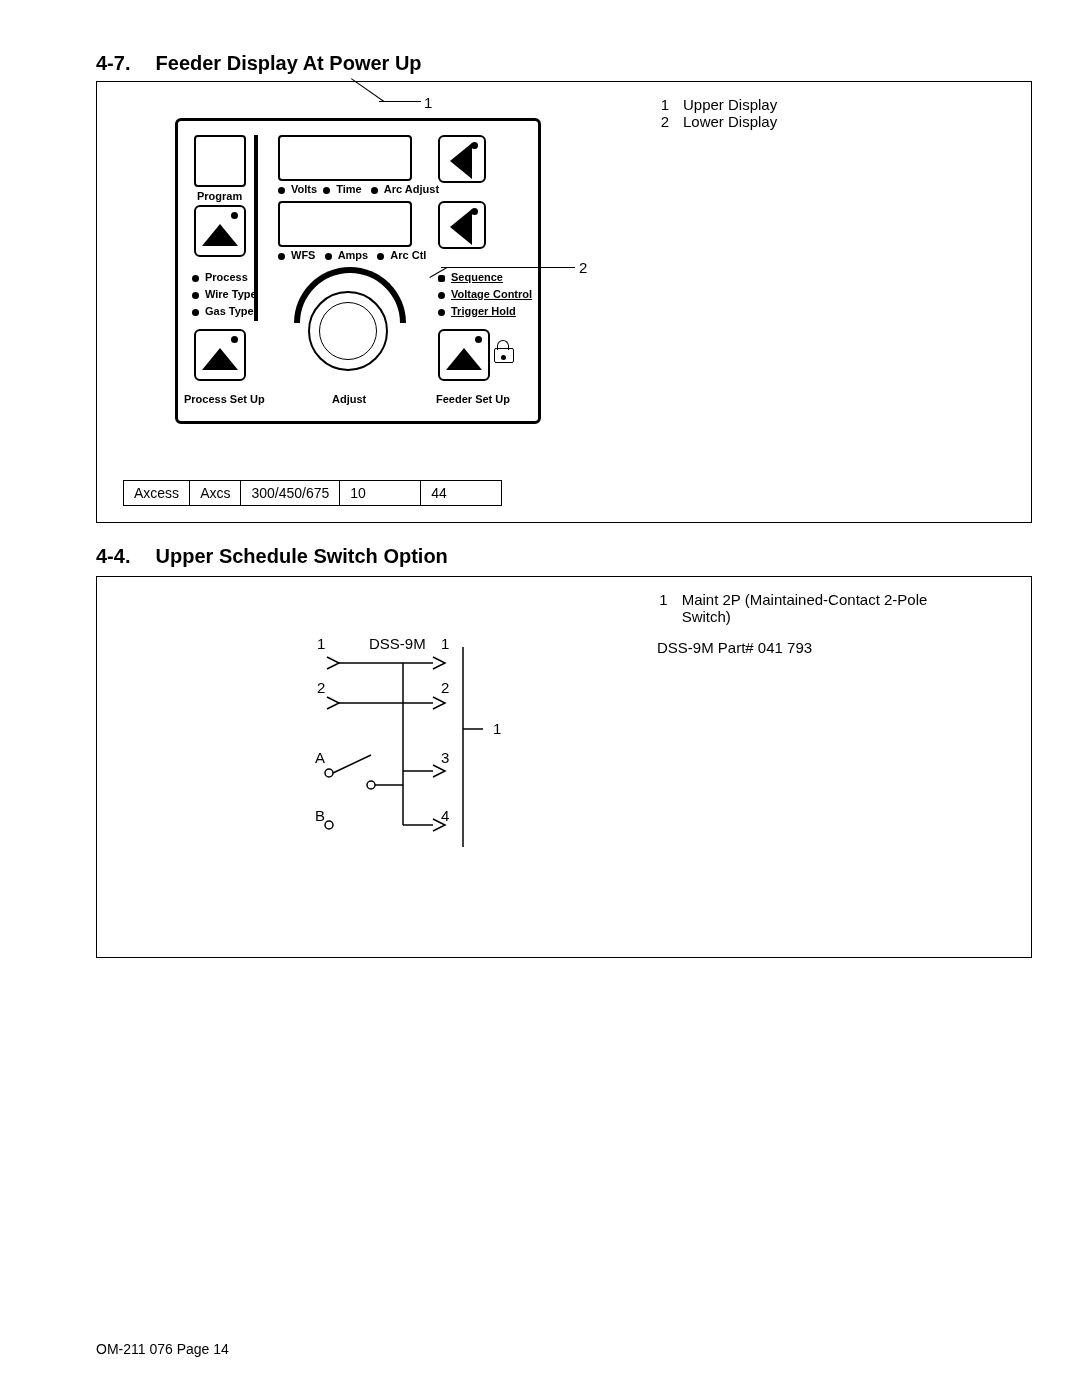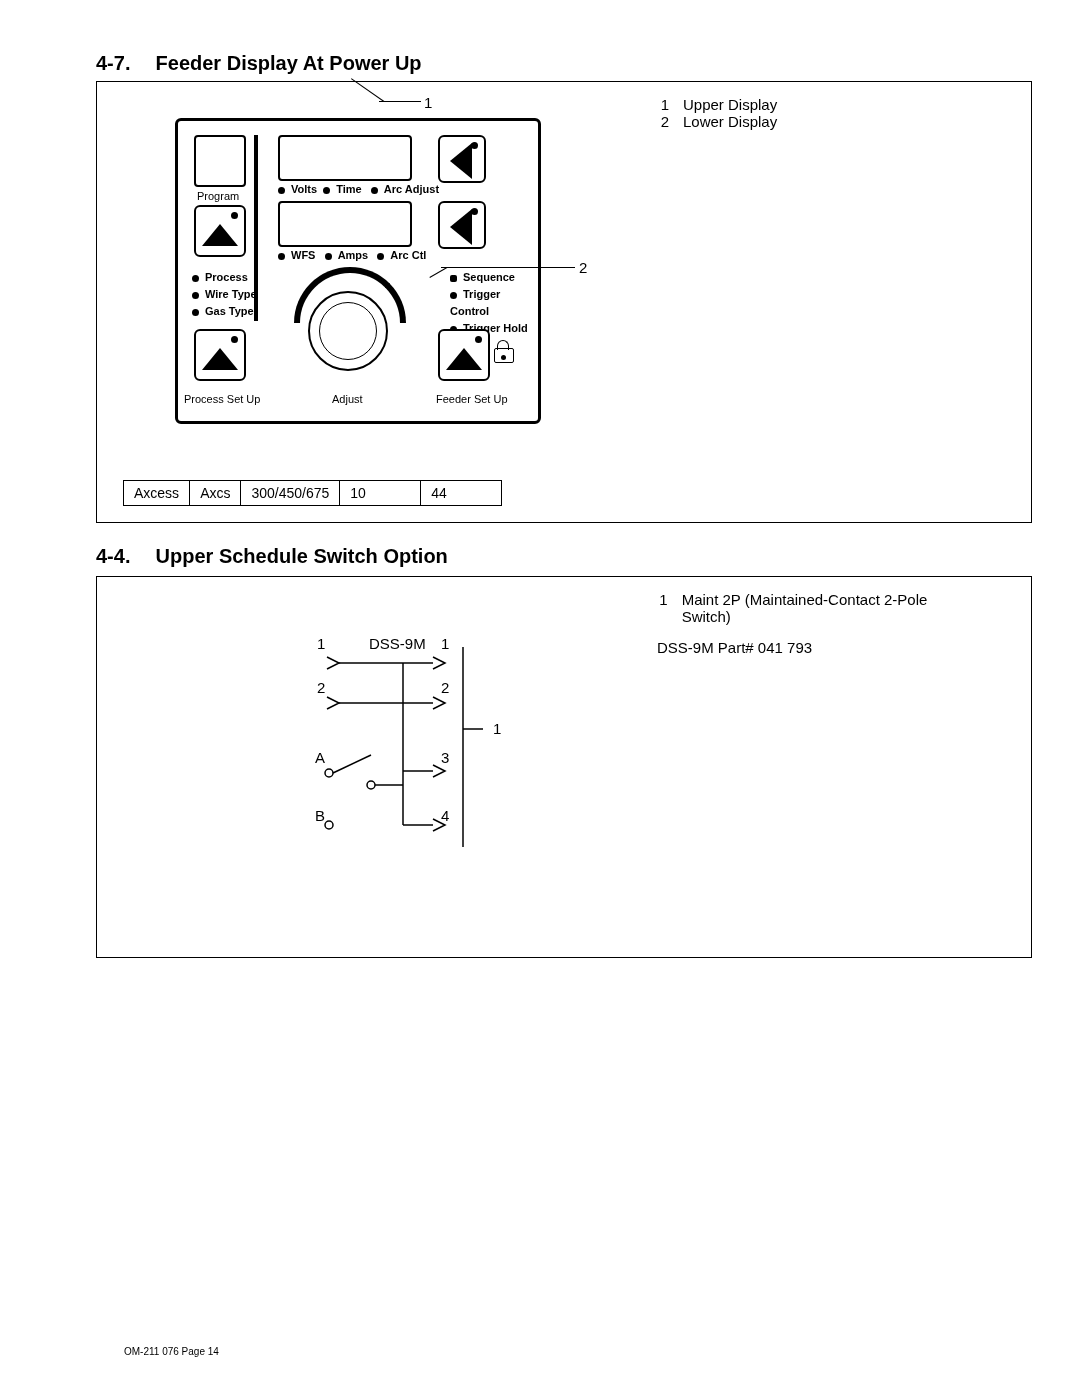--- a/index.html
+++ b/index.html
@@ -30,21 +30,21 @@
   .btn .tri { position:absolute; top:17px; left:6px; width:0; height:0;
               border-left:18px solid transparent; border-right:18px solid transparent;
               border-bottom:22px solid #000; }
   .btn.left .tri { border-top:18px solid transparent; border-bottom:18px solid transparent;
                    border-right:22px solid #000; border-left:none; top:6px; left:10px; }
 
   .disp { position:absolute; border:2px solid #000; border-radius:4px; background:#fff; }
   .panel .sep { position:absolute; top:14px; left:76px; width:0; height:186px;
                 border-left:4px solid #000; }
 
-  .lbl { position:absolute; font-size:11px; font-weight:normal; }
+  .lbl { position:absolute; font-size:11px; font-weight:bold; }
   .grp { position:absolute; font-size:11px; font-weight:bold; }
   .led { display:inline-block; width:7px; height:7px; border-radius:50%; background:#000;
          margin-right:6px; vertical-align:middle; }
   .led.sq { border-radius:2px; }
 
   .knob { position:absolute; width:76px; height:76px; border:2px solid #000;
           border-radius:50%; }
   .knob:before { content:""; position:absolute; top:9px; left:9px; right:9px; bottom:9px;
                  border:1px solid #000; border-radius:50%; }
   .arc { position:absolute; width:100px; height:50px; border:6px solid #000; border-bottom:none;
@@ -71,21 +71,21 @@
 
   
   .fig48 { height:380px; margin-top:8px; }
   .fig48-right { position:absolute; top:14px; left:560px; font-size:15px; max-width:290px; }
   .fig48-right .row { display:flex; gap:14px; }
   .fig48-right .n { width:12px; text-align:right; }
   .schem { position:absolute; top:80px; left:236px; width:140px; height:220px; }
   .schem svg { overflow:visible; }
   .s-lbl { position:absolute; font-size:15px; }
 
-  .footer { position:absolute; left:96px; bottom:40px; font-size:10px;margin-left:28px; }
+  .footer { position:absolute; left:96px; bottom:40px; font-size:14px; }
 </style>
 </head>
 <body>
 
 <div class="page">
 
   <h2 class="sec-title">
     <span class="num">4-7.</span>
     <span>Feeder Display At Power Up</span>
   </h2>
@@ -141,23 +141,23 @@
         <span class="led"></span><span>WFS</span>
         &nbsp;&nbsp;<span class="led"></span><span>Amps</span>
         &nbsp;&nbsp;<span class="led"></span><span>Arc Ctl</span>
       </div>
 
       <div class="grp" style="top:148px; left:14px; line-height:17px;">
         <div><span class="led"></span><span>Process</span></div>
         <div><span class="led"></span><span>Wire Type</span></div>
         <div><span class="led"></span><span>Gas Type</span></div>
       </div>
-      <div class="grp" style="top:148px; left:272px; line-height:17px;">
+      <div class="grp" style="top:148px; left:260px; line-height:17px;text-decoration:underline;">
         <div><span class="led sq"></span><span>Sequence</span></div>
-        <div><span class="led"></span><span>Trigger Control</span></div>
+        <div><span class="led"></span><span>Voltage Control</span></div>
         <div><span class="led"></span><span>Trigger Hold</span></div>
       </div>
 
       <div class="arc" style="top:146px; left:116px;"></div>
       <div class="knob" style="top:170px; left:130px;"></div>
 
       <div class="btn" style="top:208px; left:16px;">
           <span class="dot"></span>
           <span class="tri"></span>
         </div>

